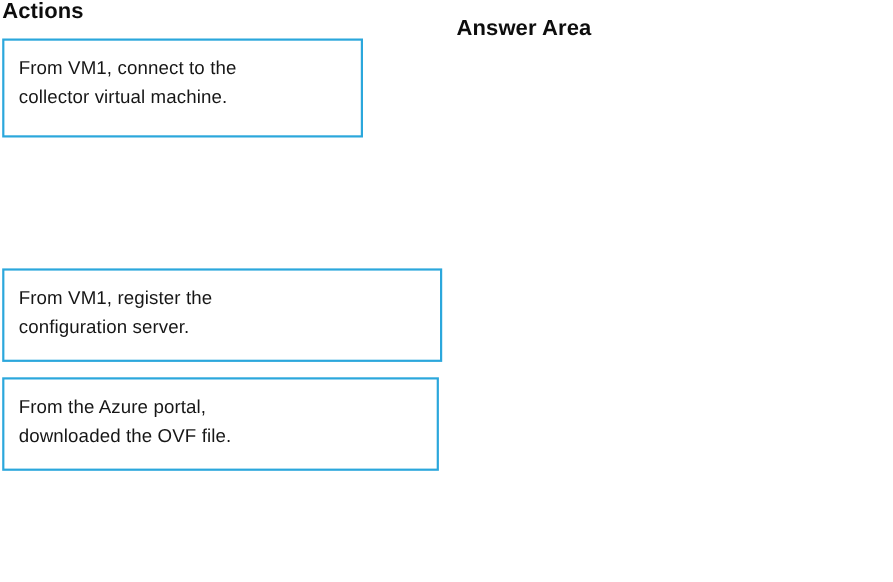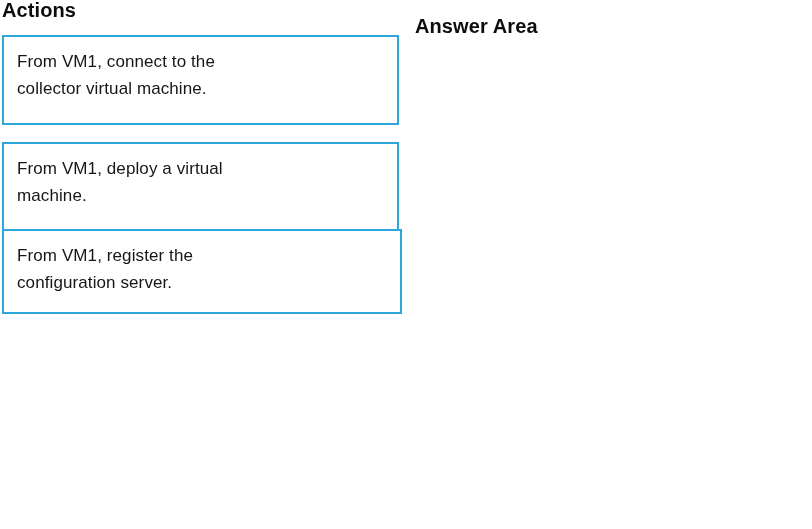--- a/index.html
+++ b/index.html
@@ -51,23 +51,23 @@
   .action-box-text {
     font-family: "Liberation Sans", sans-serif;
     font-size: 17px;
     line-height: 27px;
     color: #161616;
     white-space: pre-line;
     letter-spacing: 0.1px;
   }
 
   
-  #action-box-1 { top: 2px;   width: 397px; height: 90px; }
+  #action-box-1 { top: 2px;   width: 328px; height: 90px; }
   #action-box-2 { top: 109px; width: 397px; height: 89px; }
-  #action-box-3 { top: 196px; width: 400px; height: 85px; }
+  #action-box-3 { top: 211px; width: 400px; height: 85px; }
   #action-box-4 { top: 310px; width: 397px; height: 85px; }
   #action-box-5 { top: 410px; width: 427px; height: 83px; }
 
   
   #answer-area {
     position: absolute;
     left: 415px;
     top: 33px;
     width: 395px;
     height: 494px;
@@ -81,27 +81,27 @@
 
 <div class="col-header" id="answer-header">Answer Area</div>
 
 <div id="actions-column">
 
   <div class="action-box" id="action-box-1">
     <div class="action-box-text">From VM1, connect to the
 collector virtual machine.</div>
   </div>
 
-  <div class="action-box" id="action-box-2">
-    <div class="action-box-text">From VM1, deploy a virtual
-machine.</div>
-  </div>
 
   <div class="action-box" id="action-box-3">
     <div class="action-box-text">From VM1, register the
 configuration server.</div>
   </div>
 
+  <div class="action-box" id="action-box-4">
+    <div class="action-box-text">From the Azure portal,
+downloaded the OVF file.</div>
+  </div>
 
 
 </div>
 
 <div id="answer-area"></div>
 
 </body></html>

